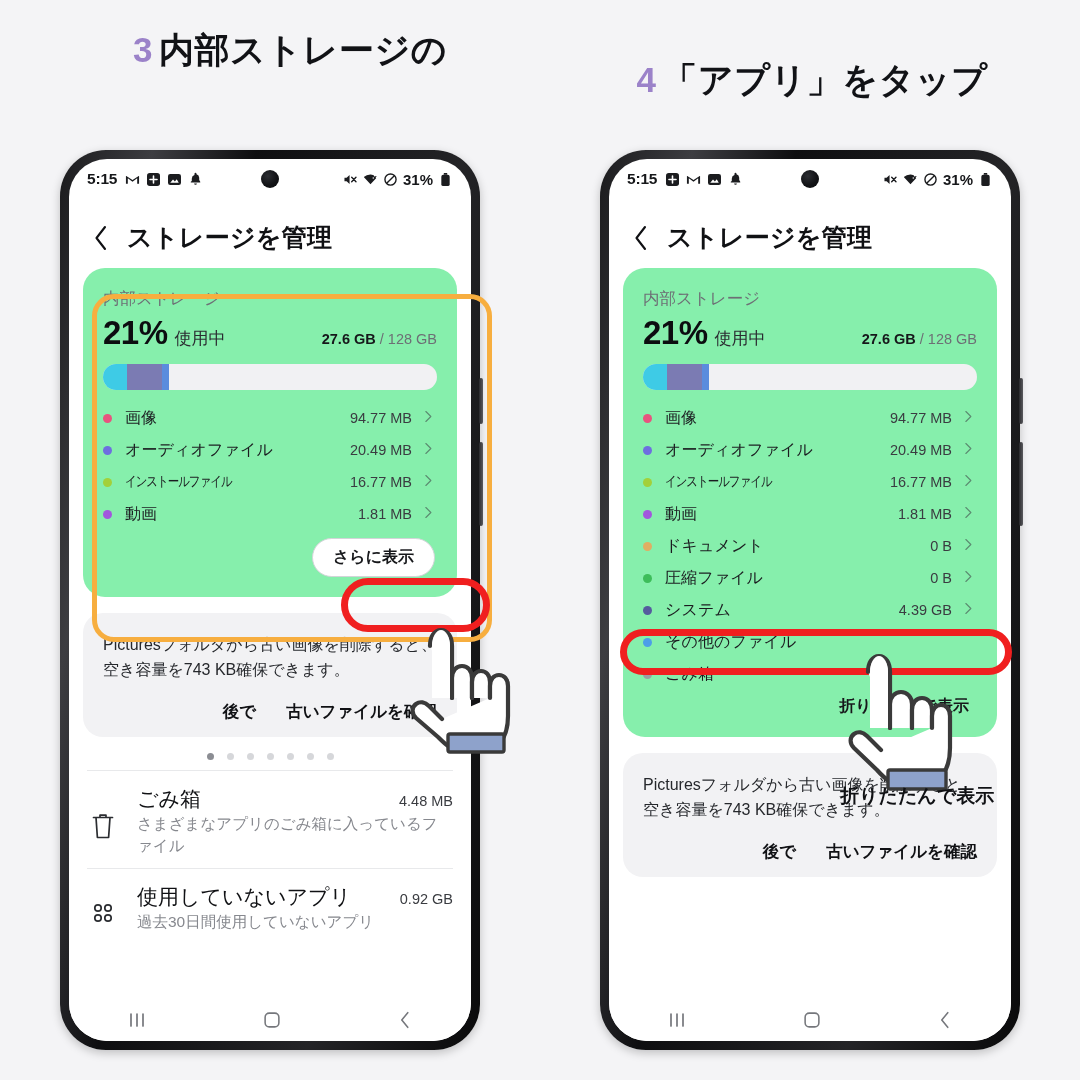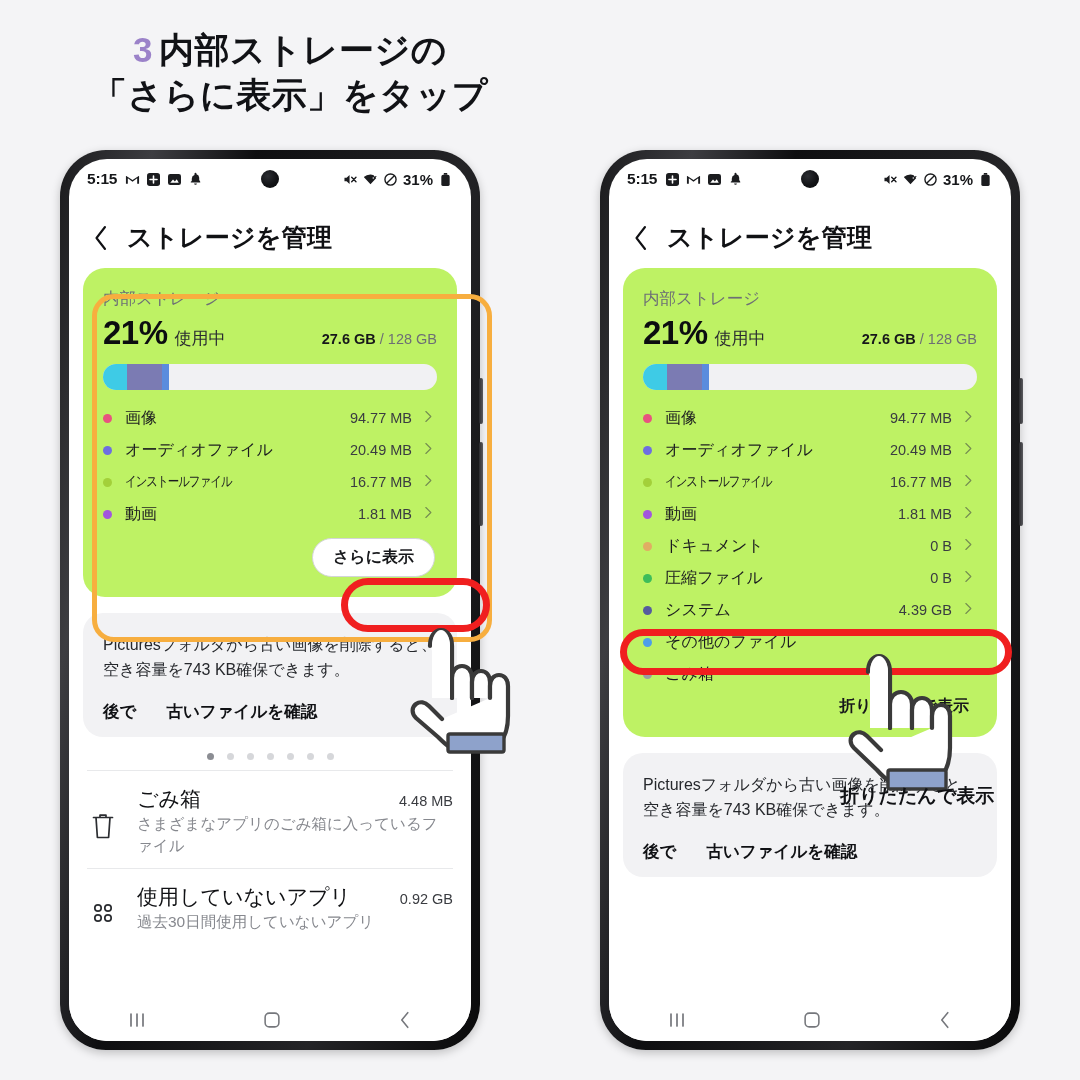--- a/index.html
+++ b/index.html
@@ -88,21 +88,21 @@
     display: flex; align-items: center;
     gap: 16px;
     padding: 22px 22px 14px 22px;
   }
   .back-arrow { width: 20px; height: 28px; flex: 0 0 auto; }
   .app-title { font-size: 25px; font-weight: 700; color: #101114; letter-spacing: .3px; }
 
   
   .scroll { position: relative; height: calc(100% - 40px - 76px - 42px); overflow: hidden; }
   .card {
-    background: #bef264;
+    background: #86efac;
     border-radius: 22px;
     margin: 0 14px;
     padding: 14px 18px 10px 18px;
   }
   .card-label { font-size: 16.5px; color: #6d6f75; padding: 6px 0 2px 2px; }
   .usage-row { display: flex; align-items: baseline; padding: 2px 2px 4px 2px; }
   .usage-pct { font-size: 33px; font-weight: 800; color: #0c0d10; letter-spacing: -.5px; }
   .usage-suffix { font-size: 17px; color: #2a2c31; margin-left: 7px; }
   .usage-total { margin-left: auto; font-size: 14.5px; color: #6d6f75; }
   .usage-total b { color: #16171a; font-weight: 700; }
@@ -140,21 +140,21 @@
   }
 
   
   .tip {
     margin: 16px 14px 0 14px;
     background: #f2f2f4;
     border-radius: 20px;
     padding: 20px 20px 14px 20px;
   }
   .tip-text { font-size: 16px; line-height: 1.55; color: #26282c; }
-  .tip-actions { display: flex; justify-content: flex-start; gap: 30px; padding-top: 18px; }
+  .tip-actions { display: flex; justify-content: flex-end; gap: 30px; padding-top: 18px; }
   .tip-btn { font-size: 16.5px; font-weight: 700; color: #101114; }
 
   .dots { display: flex; justify-content: center; gap: 13px; padding: 16px 0 10px 0; }
   .pdot { width: 7px; height: 7px; border-radius: 50%; background: #d6d7da; }
   .pdot.active { background: #8b8d93; }
 
   .divider { height: 1px; background: #e8e9eb; margin: 0 18px; }
 
   
   .bigrow { display: flex; padding: 14px 18px 10px 18px; gap: 18px; }
@@ -195,23 +195,27 @@
 </style>
 </head>
 <body>
 
 <div id="stage">
 
   <div class="caption" id="cap-left">
     <span class="cap-line">
       <span class="step-num">3</span><span>内部ストレージの</span>
     </span>
-    <span class="cap-line">「さらに表示」をタップ</span>
   </div>
 
+  <div class="caption" id="cap-right">
+    <span class="cap-line">
+      <span class="step-num">4</span><span>「アプリ」をタップ</span>
+    </span>
+  </div>
 
   <div class="phone" id="phone-left">
     <div class="side-btn b1"></div>
     <div class="side-btn b2"></div>
     <div class="screen">
 
       <div class="statusbar">
         <div class="sb-left">
           <span class="sb-clock">5:15</span>
           <span class="sb-ico">

